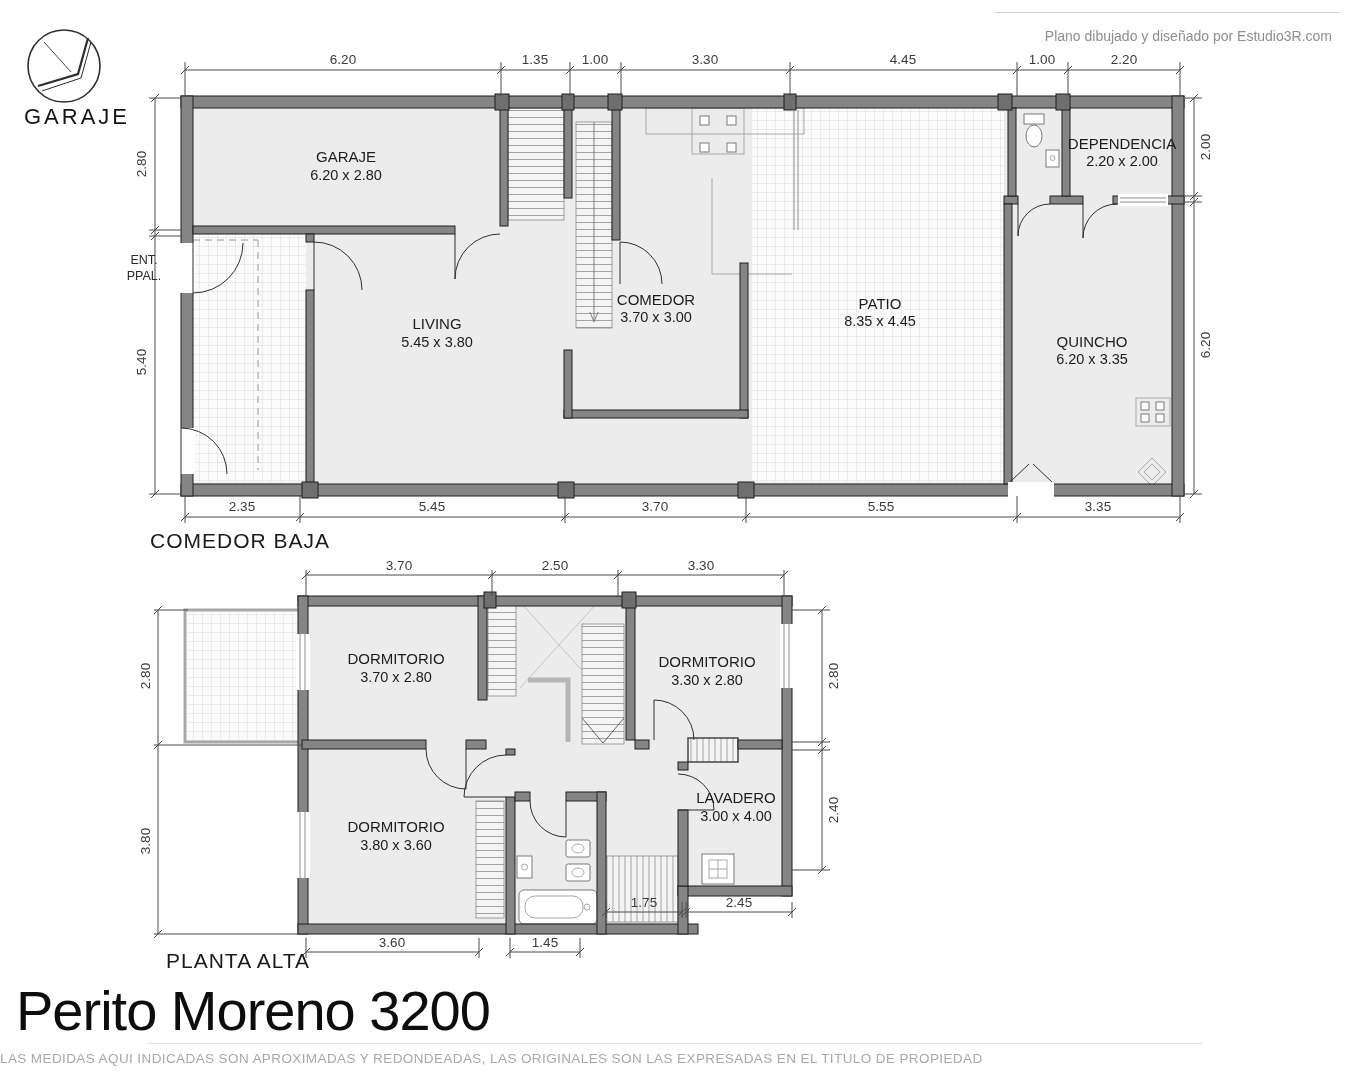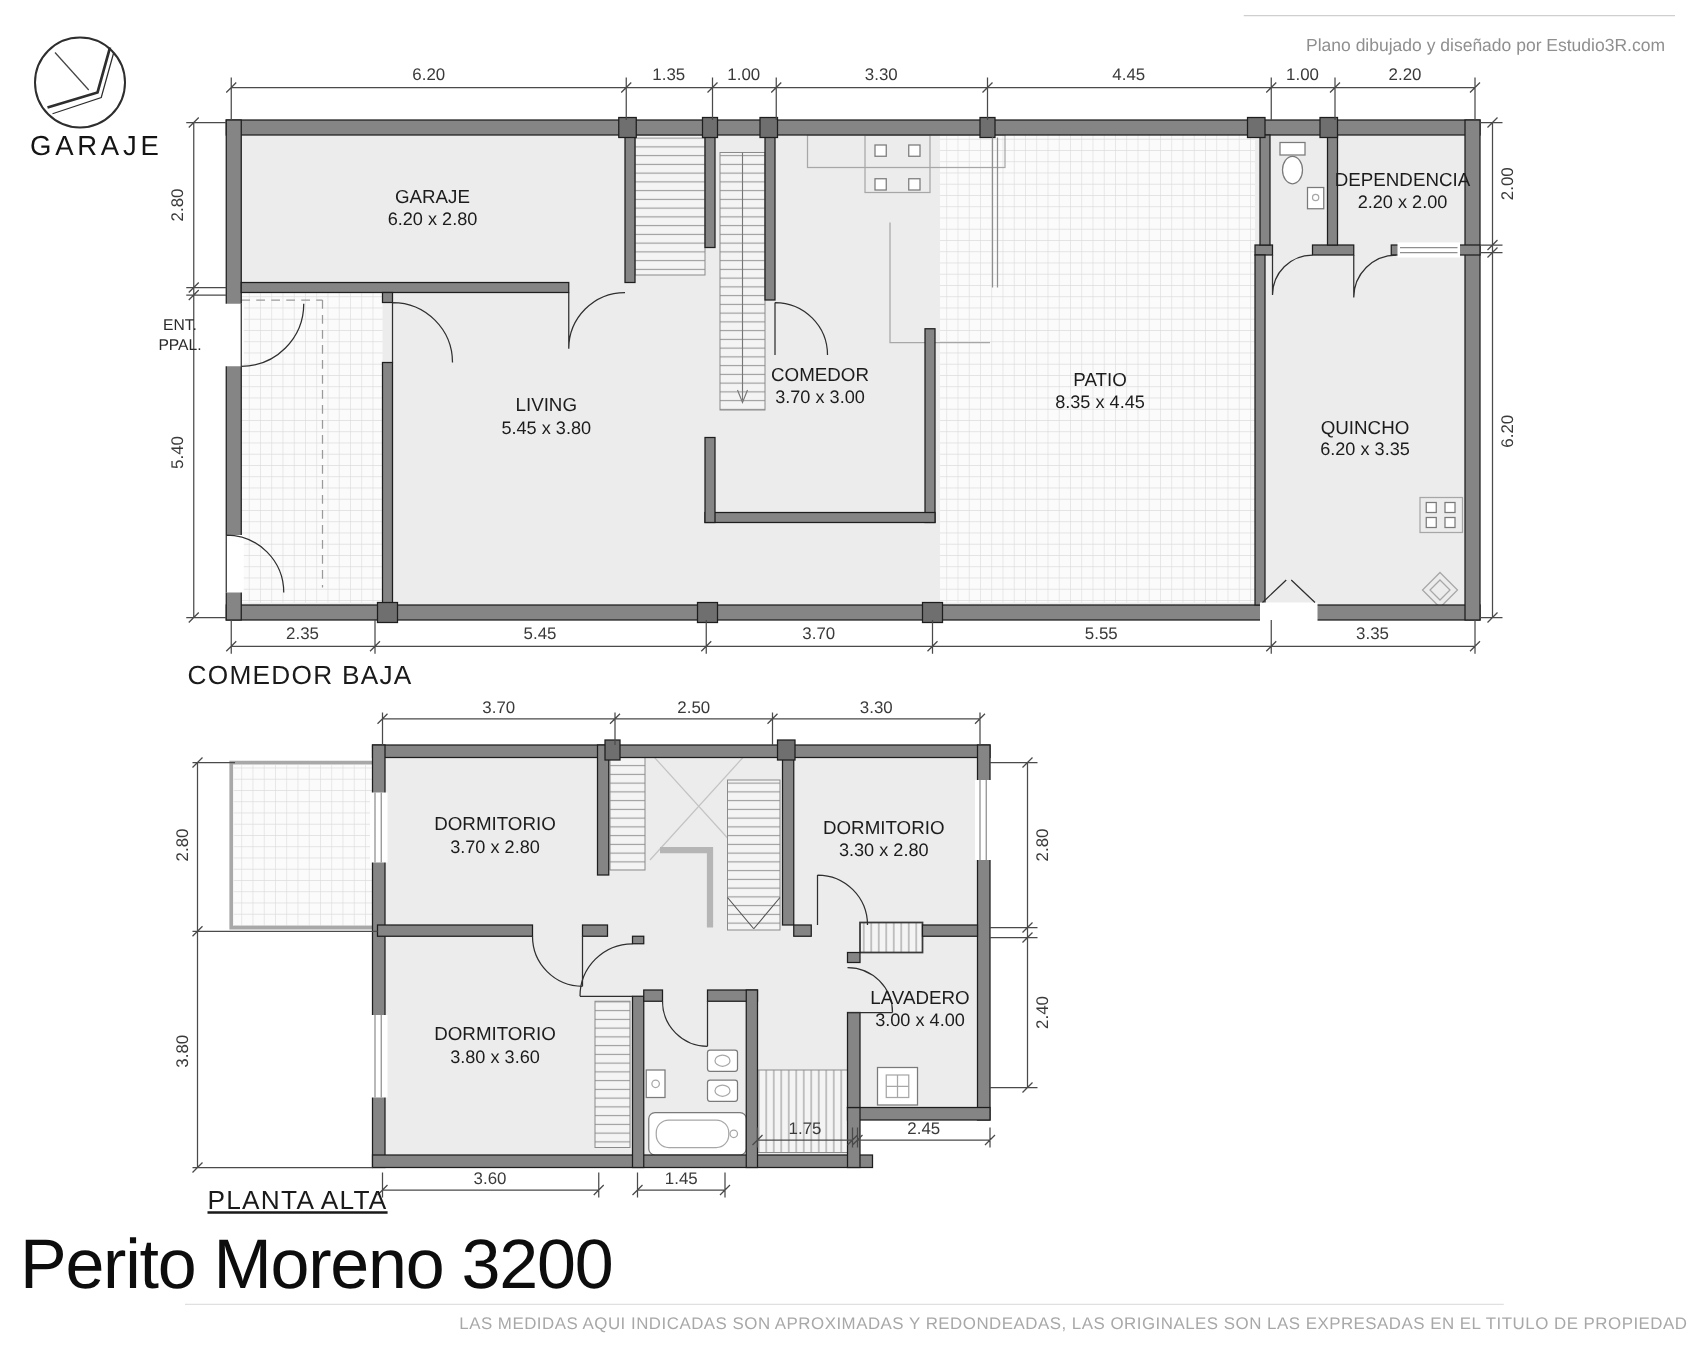--- a/index.html
+++ b/index.html
@@ -3,24 +3,24 @@
 <meta charset="utf-8">
 <style>
   html,body{margin:0;padding:0;background:#fff;}
   #canvas{position:relative;width:1350px;height:1080px;background:#ffffff;overflow:hidden;
           font-family:"Liberation Sans",sans-serif;}
   .abs{position:absolute;}
   #credit{top:16px;right:18px;font-size:14px;color:#8f8f8f;margin-top:12px;}
   #topline{top:12px;left:995px;width:345px;height:1px;background:#cfcfcf;}
   #norte-label{left:24px;top:104px;font-size:22px;letter-spacing:3px;color:#141414;}
   #gf-label{left:150px;top:529px;font-size:21px;letter-spacing:1px;color:#1a1a1a;}
-  #uf-label{left:166px;top:949px;font-size:21px;letter-spacing:1px;color:#1a1a1a;text-decoration:underline;}
+  #uf-label{left:166px;top:949px;font-size:21px;letter-spacing:1px;color:#1a1a1a;}
   #main-title{left:16px;top:978px;font-size:56px;color:#0d0d0d;letter-spacing:-1px;}
   #divider{top:1043px;left:148px;width:1055px;height:1px;background:#e0e0e0;}
-  #disclaimer{top:1051px;left:0;width:1350px;text-align:right;font-size:13.5px;
+  #disclaimer{top:1051px;left:0;width:1350px;text-align:left;font-size:13.5px;
               color:#a8a8a8;letter-spacing:.4px;}
   svg text{font-family:"Liberation Sans",sans-serif;}
   .roomname{font-size:15px;fill:#1c1c1c;text-anchor:middle;}
   .roomsize{font-size:14.5px;fill:#1c1c1c;text-anchor:middle;}
   .dimtext{font-size:13.5px;fill:#3a3a3a;text-anchor:middle;}
   .enttext{font-size:12.5px;fill:#2a2a2a;text-anchor:middle;}
   .wall{fill:#858585;stroke:#1e1e1e;stroke-width:1;}
   .pillar{fill:#6f6f6f;stroke:#1e1e1e;stroke-width:1;}
   .gap{fill:#ffffff;stroke:none;}
   .dim{stroke:#4a4a4a;stroke-width:1;fill:none;}

